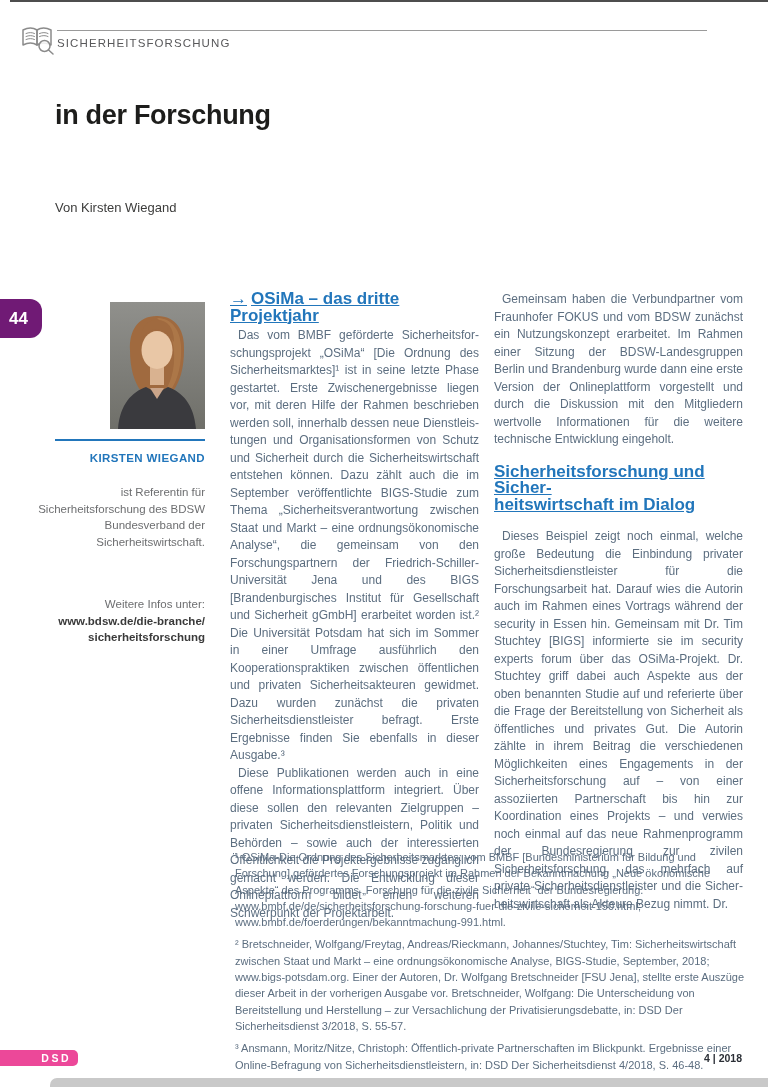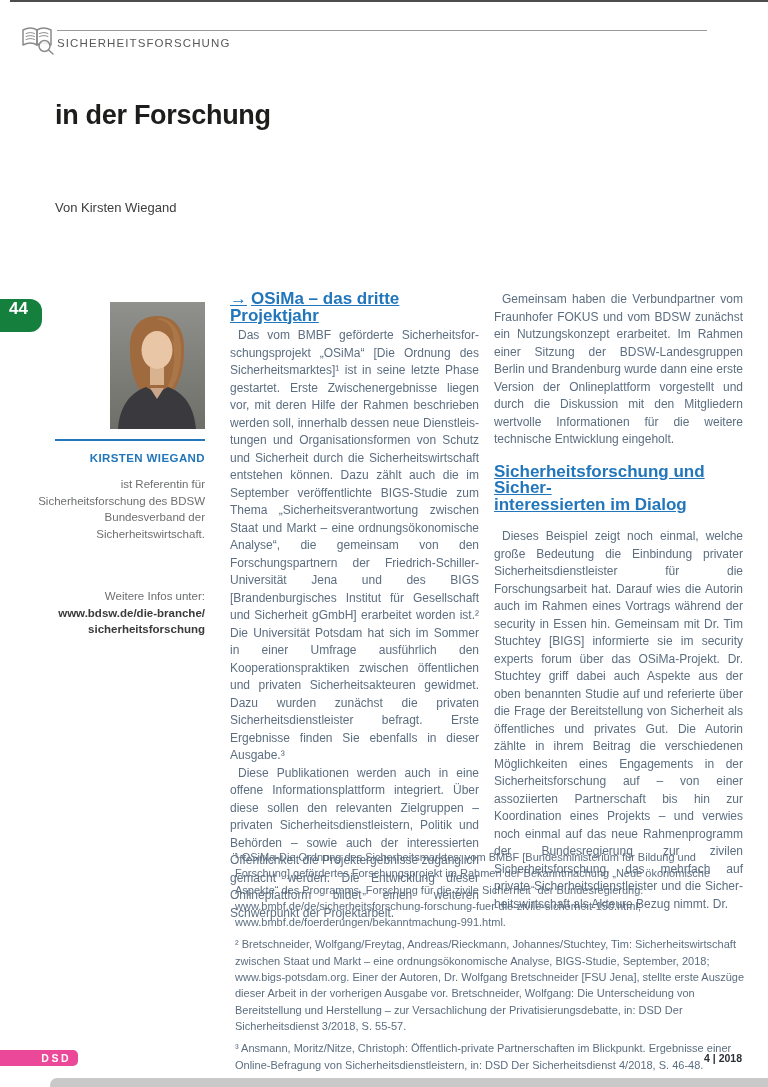--- a/index.html
+++ b/index.html
@@ -12,29 +12,29 @@
   .top-edge{left:10px;right:0;top:0;height:2px;background:#4d4d4d;}
   
   .header-icon{left:21px;top:26px;width:34px;height:29px;}
   .header-rule{left:57px;top:30px;width:650px;height:1px;background:#9a9a9a;}
   .section-label{left:57px;top:37px;font-size:11.5px;letter-spacing:1.1px;color:#58585a;}
   
   .page-title{left:55px;top:99px;font-size:27px;font-weight:bold;line-height:33px;
     color:#1d1d1b;letter-spacing:-0.3px;}
   .byline{left:55px;top:200px;font-size:13px;color:#3c3c3b;}
   
-  .page-tab{left:0;top:299px;width:42px;height:33px;background:#15803d;
+  .page-tab{left:0;top:299px;width:42px;height:39px;background:#701a75;
     border-radius:0 12px 12px 0;color:#ffffff;font-weight:bold;font-size:17px;
-    display:flex;padding-left:9px;box-sizing:border-box;}
+    display:flex;align-items:center;padding-left:9px;box-sizing:border-box;}
   
   .photo{left:110px;top:302px;width:95px;height:127px;}
   .photo svg{display:block;width:95px;height:127px;}
   .photo-rule{left:55px;top:439px;width:150px;height:2px;background:#2276bb;}
   .bio{left:0;top:452px;width:205px;text-align:right;}
-  .bio-name{font-size:11.5px;font-weight:bold;color:#2276bb;letter-spacing:0.4px;margin-bottom:12px;}
+  .bio-name{font-size:11.5px;font-weight:bold;color:#2276bb;letter-spacing:0.4px;margin-bottom:20px;}
   .bio-text{font-size:11.5px;color:#6d6e70;line-height:16.5px;padding-left:38px;}
   .bio-info-label{font-size:11.5px;color:#6d6e70;line-height:16.5px;margin-top:46px;}
   .bio-url{font-size:11.5px;font-weight:bold;color:#3a3a3a;line-height:16.5px;}
   
   .col{width:249px;top:291px;}
   .col1{left:230px;}
   .col2{left:494px;}
   .col-heading{font-size:17px;font-weight:bold;color:#2276bb;line-height:16.5px;margin:0 0 3px 0;text-decoration:underline;}
   .col-heading .arrow{margin-right:4px;}
   .col p.body-para{
@@ -121,21 +121,21 @@
     <span class="arrow">→</span><span>OSiMa – das dritte Projektjahr</span>
   </div>
   <p class="body-para">Das vom BMBF geförderte Sicherheitsfor­schungsprojekt „OSiMa“ [Die Ordnung des Sicherheitsmarktes]¹ ist in seine letzte Phase gestartet. Erste Zwischenergebnisse liegen vor, mit deren Hilfe der Rahmen beschrieben werden soll, innerhalb dessen neue Dienstleis­tungen und Organisationsformen von Schutz und Sicherheit durch die Sicherheitswirt­schaft entstehen können. Dazu zählt auch die im September veröffentlichte BIGS-Studie zum Thema „Sicherheitsverantwortung zwischen Staat und Markt – eine ordnungsökonomische Analyse“, die gemeinsam von den Forschungs­partnern der Friedrich-Schiller-Universität Jena und des BIGS [Brandenburgisches Institut für Gesellschaft und Sicherheit gGmbH] erarbeitet worden ist.² Die Universität Potsdam hat sich im Sommer in einer Umfrage ausführlich den Kooperationspraktiken zwischen öffentlichen und privaten Sicherheitsakteuren gewidmet. Dazu wurden zunächst die privaten Sicherheits­dienstleister befragt. Erste Ergebnisse finden Sie ebenfalls in dieser Ausgabe.³</p>
   <p class="body-para">Diese Publikationen werden auch in eine offene Informationsplattform integriert. Über diese sollen den relevanten Zielgruppen – privaten Sicherheitsdienstleistern, Politik und Behörden – sowie auch der interessierten Öffentlichkeit die Projektergebnisse zugänglich gemacht werden. Die Entwicklung dieser Onlineplattform bildet einen weiteren Schwerpunkt der Projektarbeit.</p>
 </div>
 
 <div class="abs col col2">
   <p class="body-para">Gemeinsam haben die Verbundpartner vom Fraunhofer FOKUS und vom BDSW zunächst ein Nutzungskonzept erarbeitet. Im Rahmen einer Sitzung der BDSW-Landesgruppen Berlin und Brandenburg wurde dann eine erste Version der Onlineplattform vorgestellt und durch die Diskussion mit den Mitgliedern wertvolle Infor­mationen für die weitere technische Entwicklung eingeholt.</p>
   <div class="col-heading mid-heading">
     <div>Sicherheitsforschung und Sicher-</div>
-    <div>interessierten im Dialog</div>
+    <div>heitswirtschaft im Dialog</div>
   </div>
   <p class="body-para">Dieses Beispiel zeigt noch einmal, welche große Bedeutung die Einbindung privater Sicher­heitsdienstleister für die Forschungsarbeit hat. Darauf wies die Autorin auch im Rahmen eines Vortrags während der security in Essen hin. Gemeinsam mit Dr. Tim Stuchtey [BIGS] infor­mierte sie im security experts forum über das OSiMa-Projekt. Dr. Stuchtey griff dabei auch Aspekte aus der oben benannten Studie auf und referierte über die Frage der Bereitstellung von Sicherheit als öffentliches und privates Gut. Die Autorin zählte in ihrem Beitrag die verschie­denen Möglichkeiten eines Engagements in der Sicherheitsforschung auf – von einer assoziier­ten Partnerschaft bis hin zur Koordination eines Projekts – und verwies noch einmal auf das neue Rahmenprogramm der Bundesregierung zur zivilen Sicherheitsforschung, das mehrfach auf private Sicherheitsdienstleister und die Sicher­heitswirtschaft als Akteure Bezug nimmt. Dr.</p>
 </div>
 
 <div class="abs footnotes">
   <p>¹ OSiMa-Die Ordnung des Sicherheitsmarktes: vom BMBF [Bundesministerium für Bildung und Forschung] gefördertes Forschungsprojekt im Rahmen der Bekanntmachung „Neue ökonomische Aspekte“ des Programms „Forschung für die zivile Sicherheit“ der Bundesregierung. www.bmbf.de/de/sicherheitsforschung-forschung-fuer-die-zivile-sicherheit-150.html; www.bmbf.de/foerderungen/bekanntmachung-991.html.</p>
   <p>² Bretschneider, Wolfgang/Freytag, Andreas/Rieckmann, Johannes/Stuchtey, Tim: Sicherheitswirtschaft zwischen Staat und Markt – eine ordnungsökonomische Analyse, BIGS-Studie, September, 2018; www.bigs-potsdam.org. Einer der Autoren, Dr. Wolfgang Bretschneider [FSU Jena], stellte erste Auszüge dieser Arbeit in der vorherigen Ausgabe vor. Bretschneider, Wolfgang: Die Unterscheidung von Bereitstellung und Herstellung – zur Versachlichung der Privatisie­rungsdebatte, in: DSD Der Sicherheitsdienst 3/2018, S. 55-57.</p>
   <p>³ Ansmann, Moritz/Nitze, Christoph: Öffentlich-private Partnerschaften im Blickpunkt. Ergebnisse einer Online-Befragung von Sicherheitsdienstleistern, in: DSD Der Sicherheitsdienst 4/2018, S. 46-48.</p>
 </div>
 

